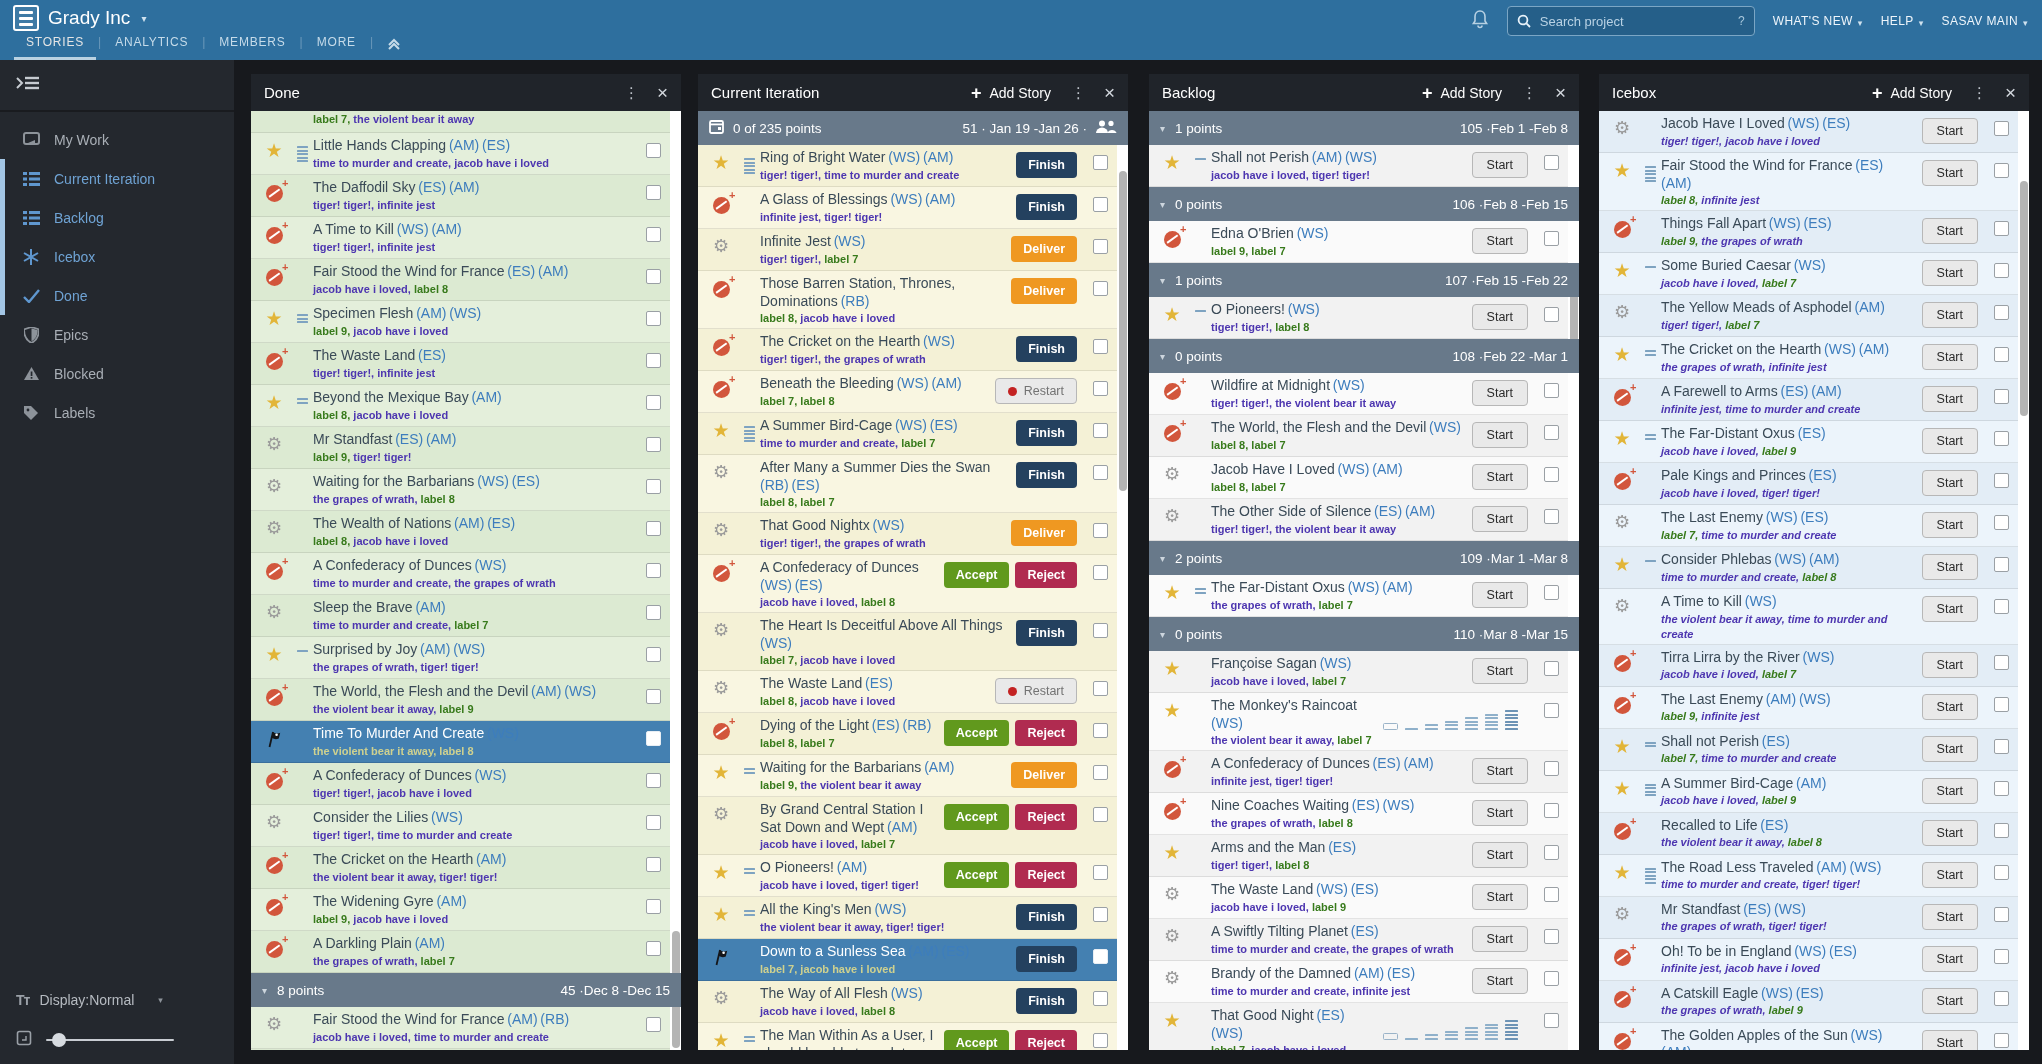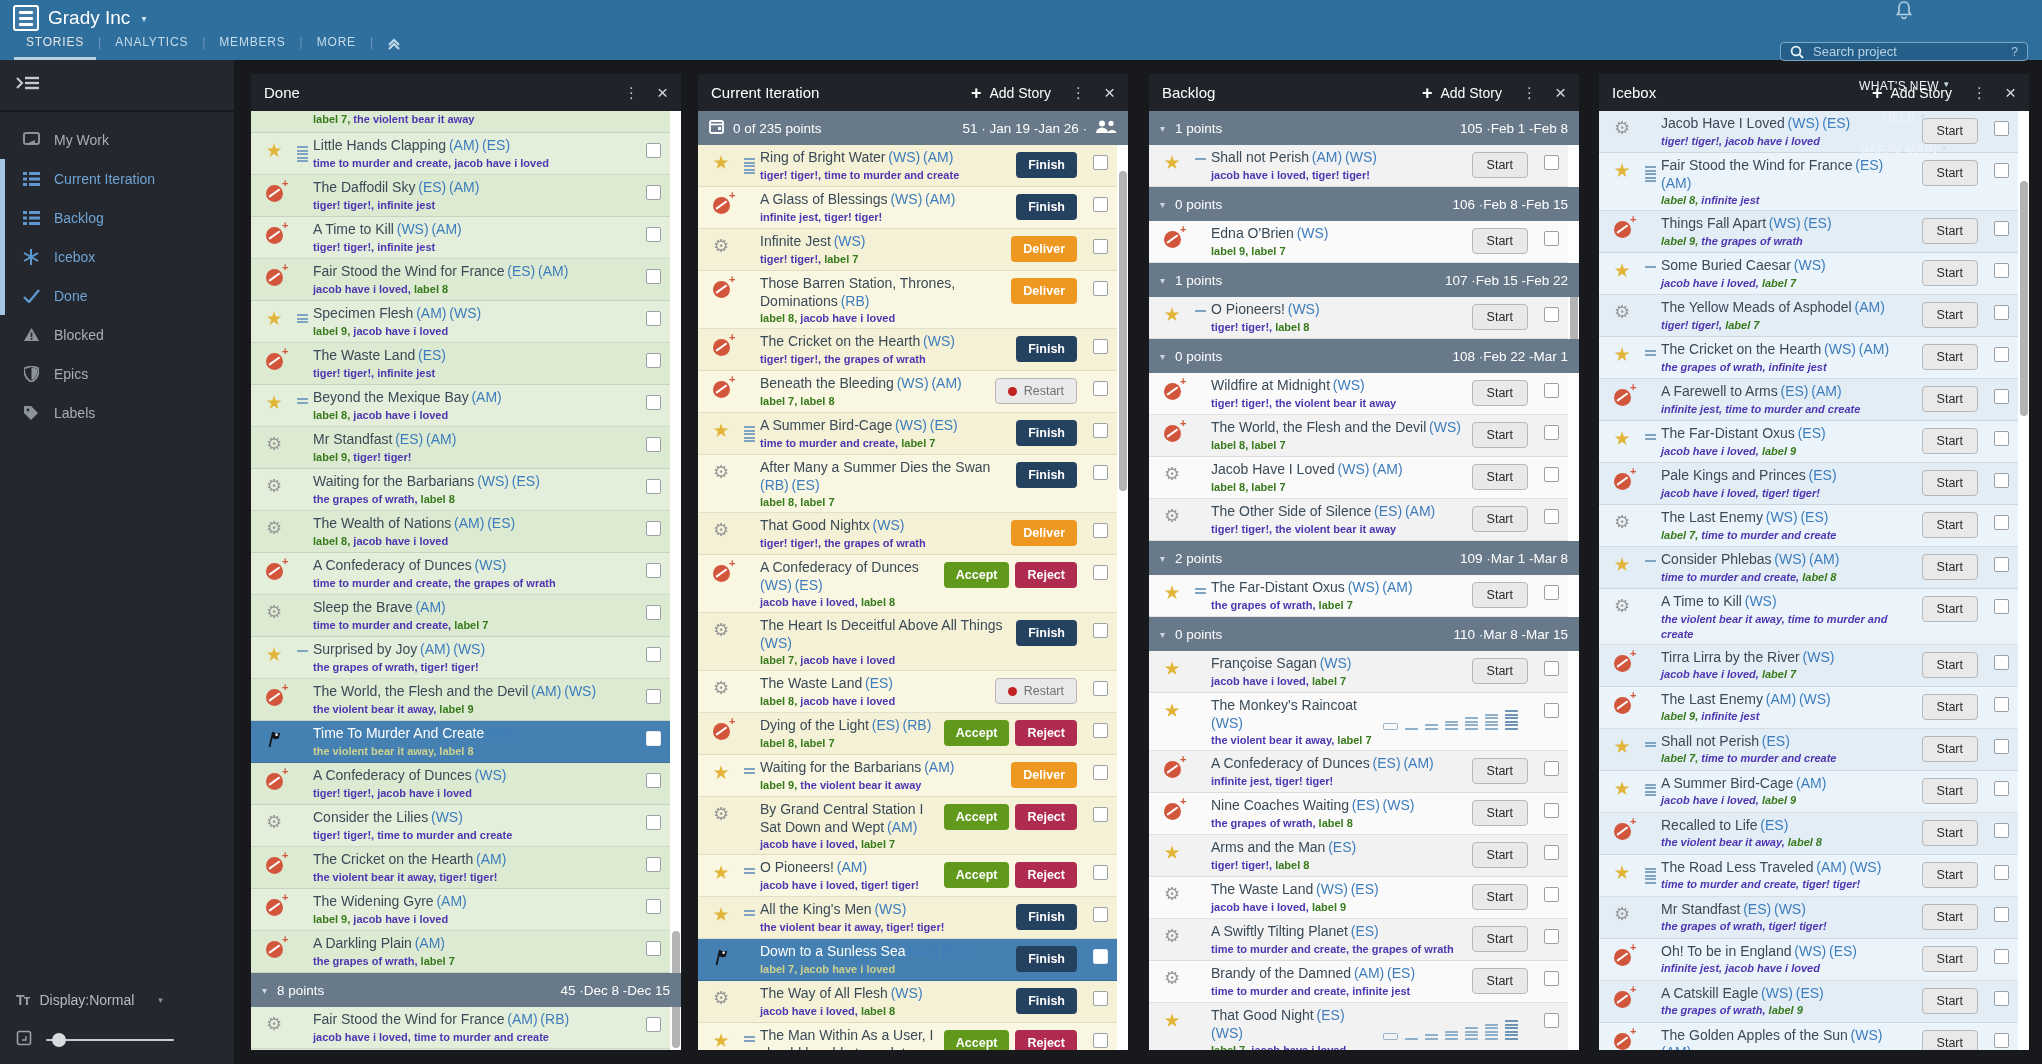--- a/index.html
+++ b/index.html
@@ -11,27 +11,27 @@
   .logo{width:26px;height:26px;border:2px solid #fff;border-radius:3px;background:#123síns;display:flex;flex-direction:column;justify-content:center;gap:3px;padding:0 4px;box-sizing:border-box;background:rgba(255,255,255,.08);}
   .logo i{display:block;height:3px;background:#fff;border-radius:1px;}
   .brand .pname{font-size:19px;}
   .brand .caret{font-size:10px;color:#cfe2ef;margin-left:2px;}
   .tabs{position:absolute;left:14px;bottom:0;display:flex;align-items:flex-end;}
   .tab{font-size:12px;letter-spacing:.8px;color:#c6dbe9;padding:0 12px 11px;cursor:default;}
   .tab.active{color:#e5e5e5;box-shadow:inset 0 -3px 0 #b9d2e2;}
   .tabsep{color:rgba(255,255,255,.28);padding:0 2px 11px;font-size:12px;}
   .tab-collapse{padding:0 12px 9px;}
   .tab-collapse svg{display:block;}
-  .topright{position:absolute;right:14px;top:0;height:42px;display:flex;align-items:center;gap:18px;flex-direction:column;}
+  .topright{position:absolute;right:14px;top:0;height:42px;display:flex;align-items:center;gap:18px;}
   .bell{opacity:.85;}
   .searchbox{display:flex;align-items:center;width:228px;height:28px;border:1px solid #7ba6c5;border-radius:4px;background:rgba(12,48,74,.25);padding:0 9px;gap:7px;}
   .searchbox input{flex:1;background:transparent;border:none;outline:none;color:#e8f2fa;font-size:13px;font-family:inherit;}
   .searchbox input::placeholder{color:#b9d2e4;}
   .searchbox .hint{color:#a9c8dd;font-size:12px;}
-  .topmenu{display:flex;align-items:flex-start;gap:5px;color:#eef5fb;font-size:12px;letter-spacing:.4px;}
+  .topmenu{display:flex;align-items:flex-end;gap:5px;color:#eef5fb;font-size:12px;letter-spacing:.4px;}
   .topmenu .caret{font-size:9px;color:#cfe2ef;}
   
   .sidebar{position:absolute;top:60px;left:0;width:234px;bottom:0;background:#24282e;z-index:40;}
   .sb-top{height:50px;display:flex;align-items:center;padding-left:16px;border-bottom:2px solid #191b1f;}
   .sb-nav{padding-top:8px;}
   .sb-item{position:relative;height:39px;display:flex;align-items:center;gap:13px;padding-left:21px;cursor:default;}
   .sb-item .sbicon{width:20px;display:flex;justify-content:center;}
   .sb-item .sblabel{font-size:14px;color:#a9afb6;}
   .sb-item.active .sblabel{color:#6fa3d4;}
   .sb-item.active::before{content:"";position:absolute;left:0;top:0;bottom:0;width:5px;background:#a3c6e5;}
@@ -230,36 +230,36 @@
       <div class="sb-item active">
         <span class="sbicon">
           <svg width="17" height="14" viewBox="0 0 17 14">
             <path d="M1 8 L6 13 L16 1" fill="none" stroke="#5f97cf" stroke-width="2.4"></path>
           </svg>
         </span>
         <span class="sblabel">Done</span>
       </div>
       <div class="sb-item">
         <span class="sbicon">
+          <svg width="15" height="16" viewBox="0 0 15 16">
+            <path d="M7.5 0 L15 2.5 C15 9 12.5 13.5 7.5 16 C2.5 13.5 0 9 0 2.5 Z" fill="none" stroke="#8d939a" stroke-width="1.8"></path>
+            <path d="M7.5 1.2 L7.5 14.5 C11.5 12.3 13.6 8.5 13.8 3.3 Z" fill="#8d939a"></path>
+          </svg>
+        </span>
+        <span class="sblabel">Epics</span>
+      </div>
+      <div class="sb-item">
+        <span class="sbicon">
           <svg width="17" height="15" viewBox="0 0 17 15">
             <path d="M8.5 1 L16 14 L1 14 Z" fill="#8d939a"></path>
             <rect x="7.7" y="5.5" width="1.7" height="4.5" fill="#24282e"></rect>
             <rect x="7.7" y="11" width="1.7" height="1.7" fill="#24282e"></rect>
           </svg>
         </span>
         <span class="sblabel">Blocked</span>
-      </div>
-      <div class="sb-item">
-        <span class="sbicon">
-          <svg width="15" height="16" viewBox="0 0 15 16">
-            <path d="M7.5 0 L15 2.5 C15 9 12.5 13.5 7.5 16 C2.5 13.5 0 9 0 2.5 Z" fill="none" stroke="#8d939a" stroke-width="1.8"></path>
-            <path d="M7.5 1.2 L7.5 14.5 C11.5 12.3 13.6 8.5 13.8 3.3 Z" fill="#8d939a"></path>
-          </svg>
-        </span>
-        <span class="sblabel">Epics</span>
       </div>
       <div class="sb-item">
         <span class="sbicon">
           <svg width="16" height="16" viewBox="0 0 16 16">
             <path d="M1 1 L8 1 L15 8 L8 15 L1 8 Z" fill="#8d939a" transform="rotate(0 8 8)"></path>
             <circle cx="5" cy="5" r="1.4" fill="#24282e"></circle>
           </svg>
         </span>
         <span class="sblabel">Labels</span>
       </div>

